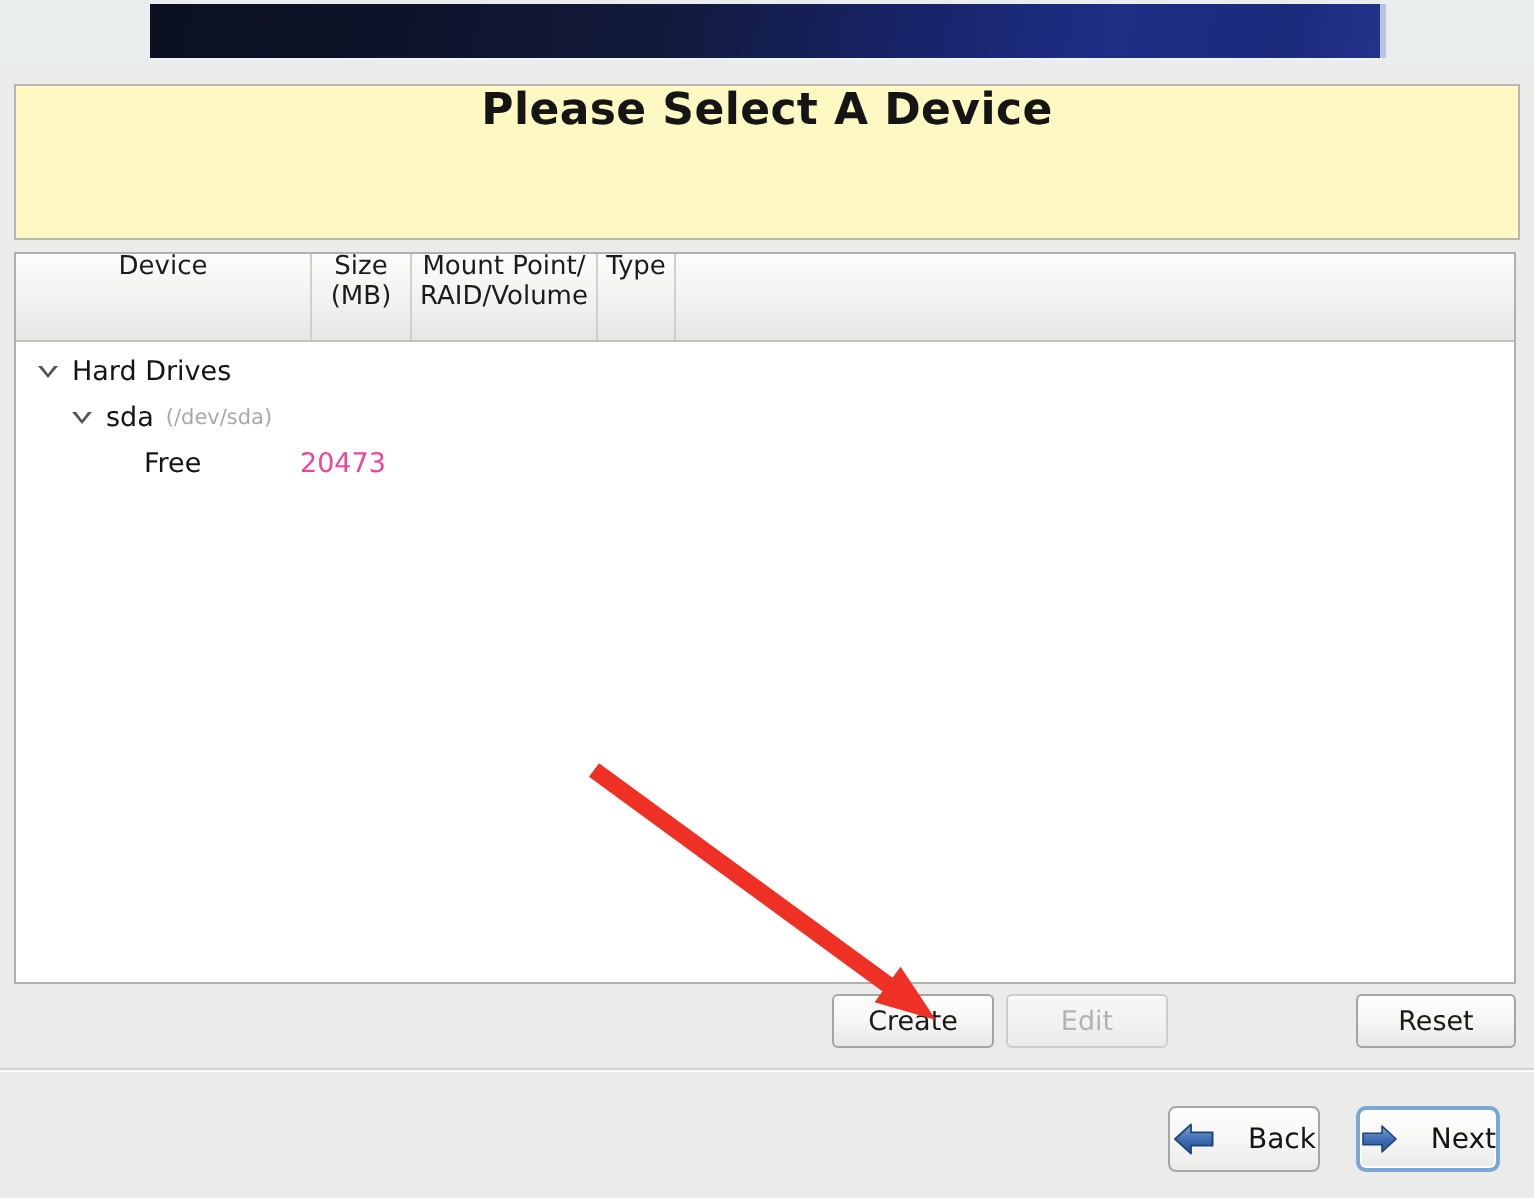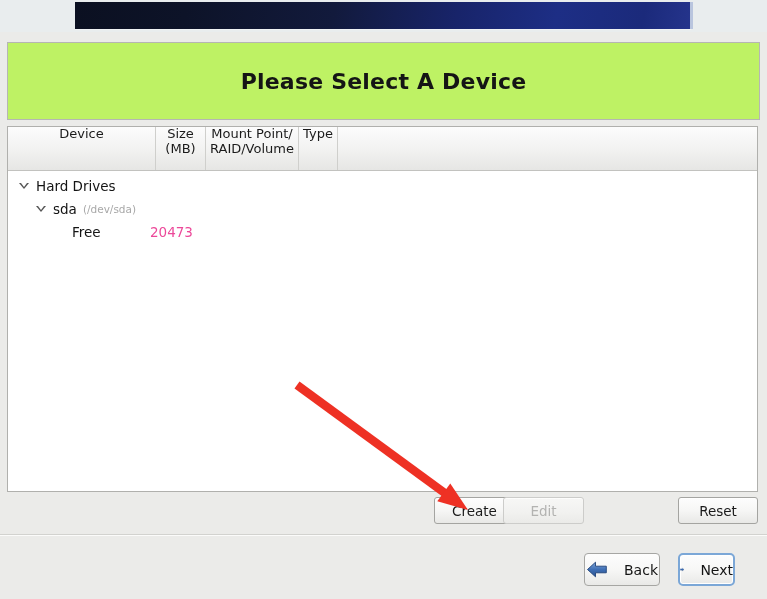--- a/index.html
+++ b/index.html
@@ -42,24 +42,24 @@
     right: -2px; top: 0;
     width: 3px; height: 27px;
     background: #b9c5de;
   }
 
   
   #title-panel {
     position: absolute;
     left: 7px; top: 42px;
     width: 751px; height: 76px;
-    background: #bef264;
+    background: #fef9c3;
     border: 1px solid #b6b6b3;
     display: flex;
-    align-items: center;
+    align-items: flex-start;
     justify-content: center;
   }
   #title-text {
     font-size: 22px;
     font-weight: bold;
     color: #151515;
     letter-spacing: 0.2px;
   }
 
   
@@ -176,21 +176,21 @@
     align-items: center;
     justify-content: center;
     box-sizing: border-box;
     box-shadow: 0 1px 0 rgba(255,255,255,0.7) inset;
   }
   .btn.disabled {
     color: #b3b3b1;
     border-color: #ccccca;
     background: linear-gradient(180deg, #f7f7f6 0%, #f1f1ef 60%, #eaeae8 100%);
   }
-  #btn-create { left: 416px; width: 81px; margin-left: 18px; }
+  #btn-create { left: 416px; width: 81px; }
   #btn-edit   { left: 503px; width: 81px; }
   #btn-delete { left: 590px; width: 82px; }
   #btn-reset  { left: 678px; width: 80px; }
 
   
   #separator {
     position: absolute;
     left: 0; top: 534px;
     width: 767px; height: 1px;
     background: #d2d2cf;
@@ -208,21 +208,21 @@
     display: flex;
     align-items: center;
     justify-content: center;
     gap: 16px;
     font-size: 14px;
     color: #141414;
     box-sizing: border-box;
   }
   #btn-back { left: 584px; width: 76px; }
   #btn-next {
-    left: 678px; width: 57px;
+    left: 678px; width: 72px;
     border: 2px solid #7ba7d7;
     border-radius: 5px;
     box-shadow: 0 0 0 1px #ffffff inset;
   }
   .arrow-ico { width: 22px; height: 17px; display: block; }
 
   
   #annotation {
     position: absolute;
     left: 0; top: 0;

